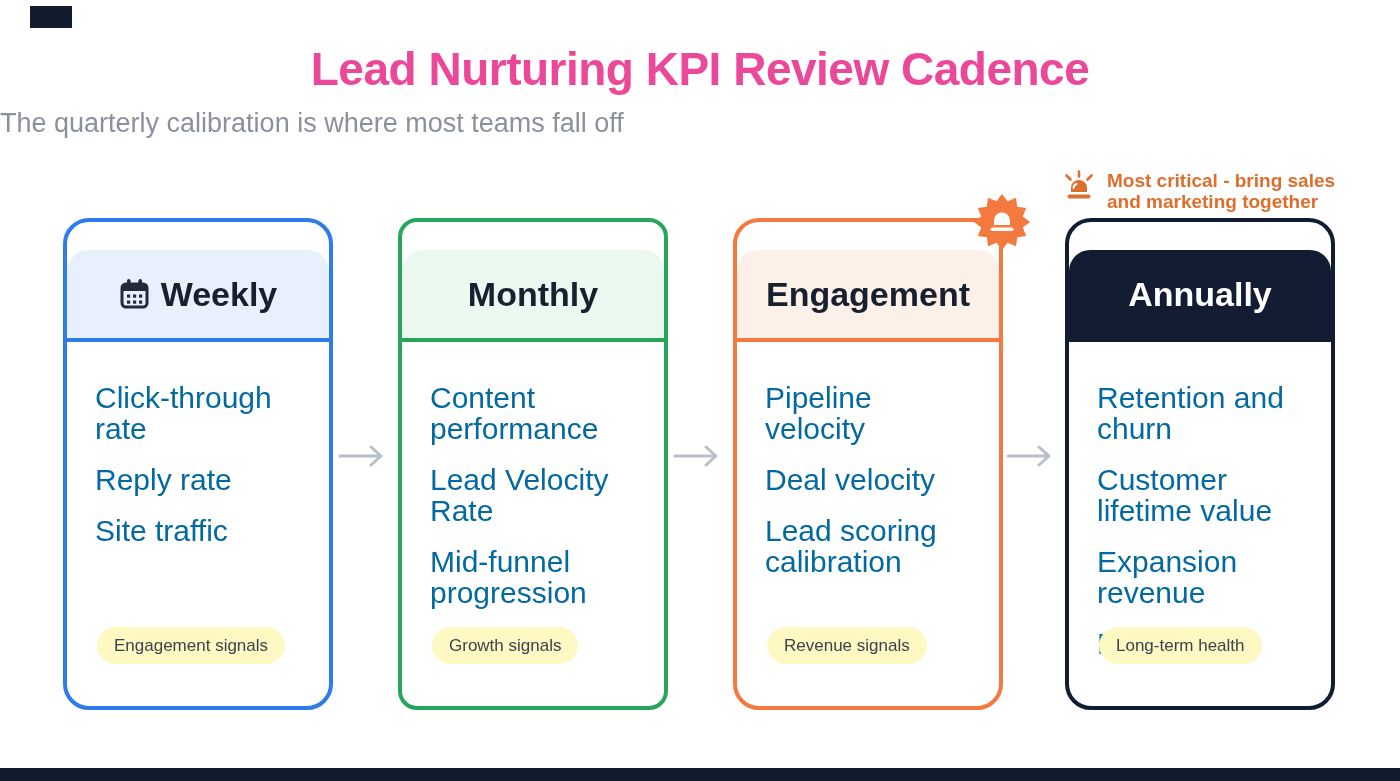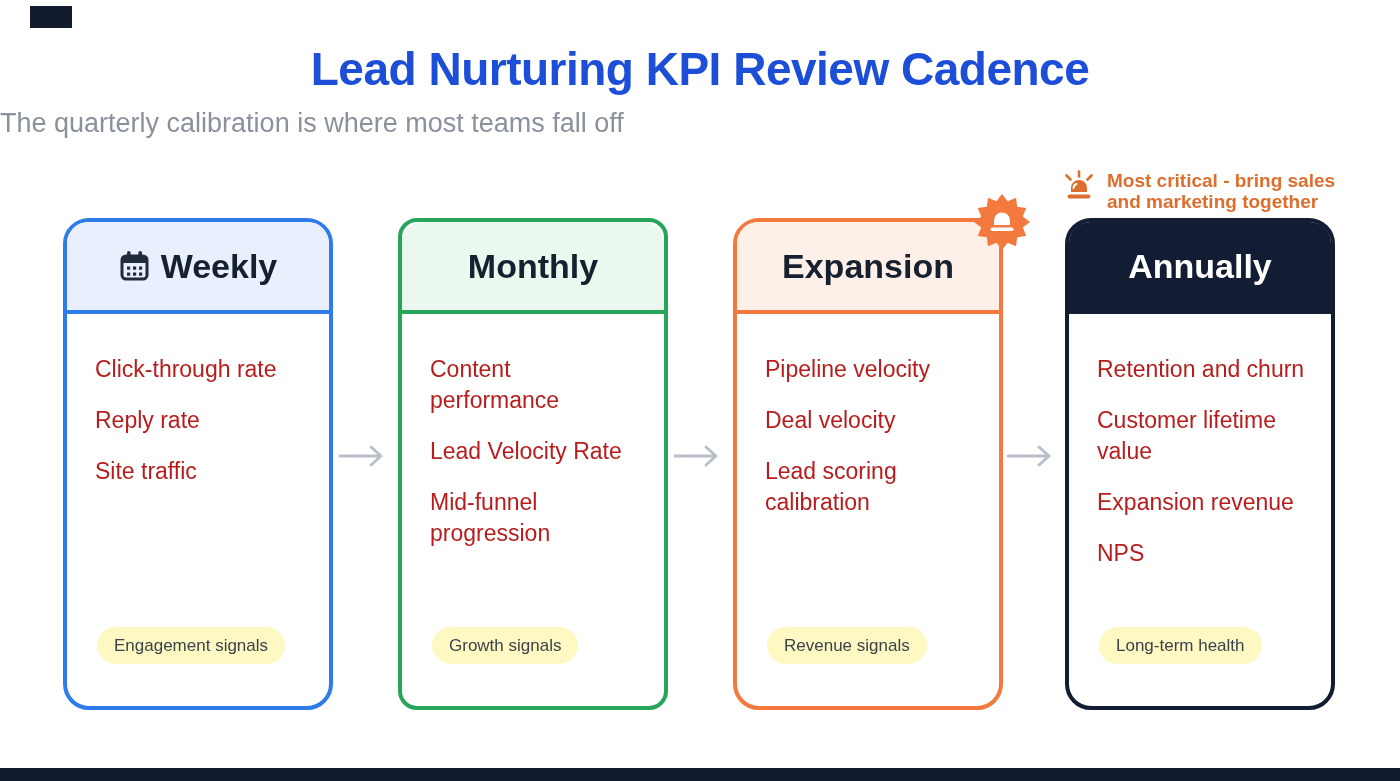--- a/index.html
+++ b/index.html
@@ -15,21 +15,21 @@
     position: absolute; left: 30px; top: 6px;
     width: 42px; height: 22px; background: #121c2e;
   }
   .bottom-bar {
     position: absolute; left: 0; bottom: 0;
     width: 1400px; height: 13px; background: #121c2e;
   }
   .page-title {
     position: absolute; top: 42px; left: 0; width: 100%;
     text-align: center;
-    font-size: 46px; font-weight: bold; color: #1d4ed8;
+    font-size: 46px; font-weight: bold; color: #ec4899;
     letter-spacing: -0.5px;
   }
   .page-subtitle {
     position: absolute; top: 108px; left: 0; width: 100%;
     font-size: 27px; color: #8b919c;
   }
   .annotation {
     position: absolute; left: 1062px; top: 170px;
     display: flex; gap: 11px; align-items: flex-start;
     width: 300px;
@@ -45,27 +45,28 @@
     border: 4px solid var(--accent);
     border-radius: 26px;
   }
   .card-header {
     height: 92px;
     background: var(--header-bg);
     border-bottom: 4px solid var(--accent);
     border-radius: 21px 21px 0 0;
     display: flex; align-items: center; justify-content: center;
     gap: 11px;
+    margin-top: 28px;
   }
   .card-title {
     font-size: 34px; font-weight: bold; color: var(--header-fg);
   }
   .card-body { padding: 40px 26px 0 28px; }
   .item {
-    font-size: 23px; line-height: 31px; color: #b91c1c;
+    font-size: 30px; line-height: 31px; color: #0369a1;
     margin-bottom: 20px;
   }
   .badge {
     position: absolute; left: 30px; bottom: 42px;
     background: #fef9c3; color: #3c434d;
     font-size: 17px; line-height: 17px;
     padding: 10px 17px; border-radius: 19px;
     white-space: nowrap;
   }
   .arrow {
@@ -156,21 +157,21 @@
 
 <div class="card" style="left: 733px; --accent: #f4793f; --header-bg: #fdf0e8; --header-fg: #17202e;">
   <span class="burst">
     <svg width="58" height="58" viewBox="0 0 58 58">
       <polygon fill="#f4793f" points="57,29 49.8,34.6 53.2,43 44.2,44.2 43,53.2 34.6,49.8 29,57 23.4,49.8 15,53.2 13.8,44.2 4.8,43 8.2,34.6 1,29 8.2,23.4 4.8,15 13.8,13.8 15,4.8 23.4,8.2 29,1 34.6,8.2 43,4.8 44.2,13.8 53.2,15 49.8,23.4"></polygon>
       <path d="M29 19.5 a8 8 0 0 1 8 8 v4.5 h-16 v-4.5 a8 8 0 0 1 8 -8 Z" fill="#ffffff"></path>
       <rect x="17.5" y="34.5" width="23" height="3.6" rx="1.8" fill="#ffffff"></rect>
     </svg>
   </span>
   <div class="card-header">
-    <span class="card-title">Expansion</span>
+    <span class="card-title">Engagement</span>
   </div>
   <div class="card-body">
     <div class="item">Pipeline velocity</div>
     <div class="item">Deal velocity</div>
     <div class="item">Lead scoring calibration</div>
   </div>
   <div class="badge">Revenue signals</div>
 </div>
 
 <span class="arrow" style="left:1006px">

